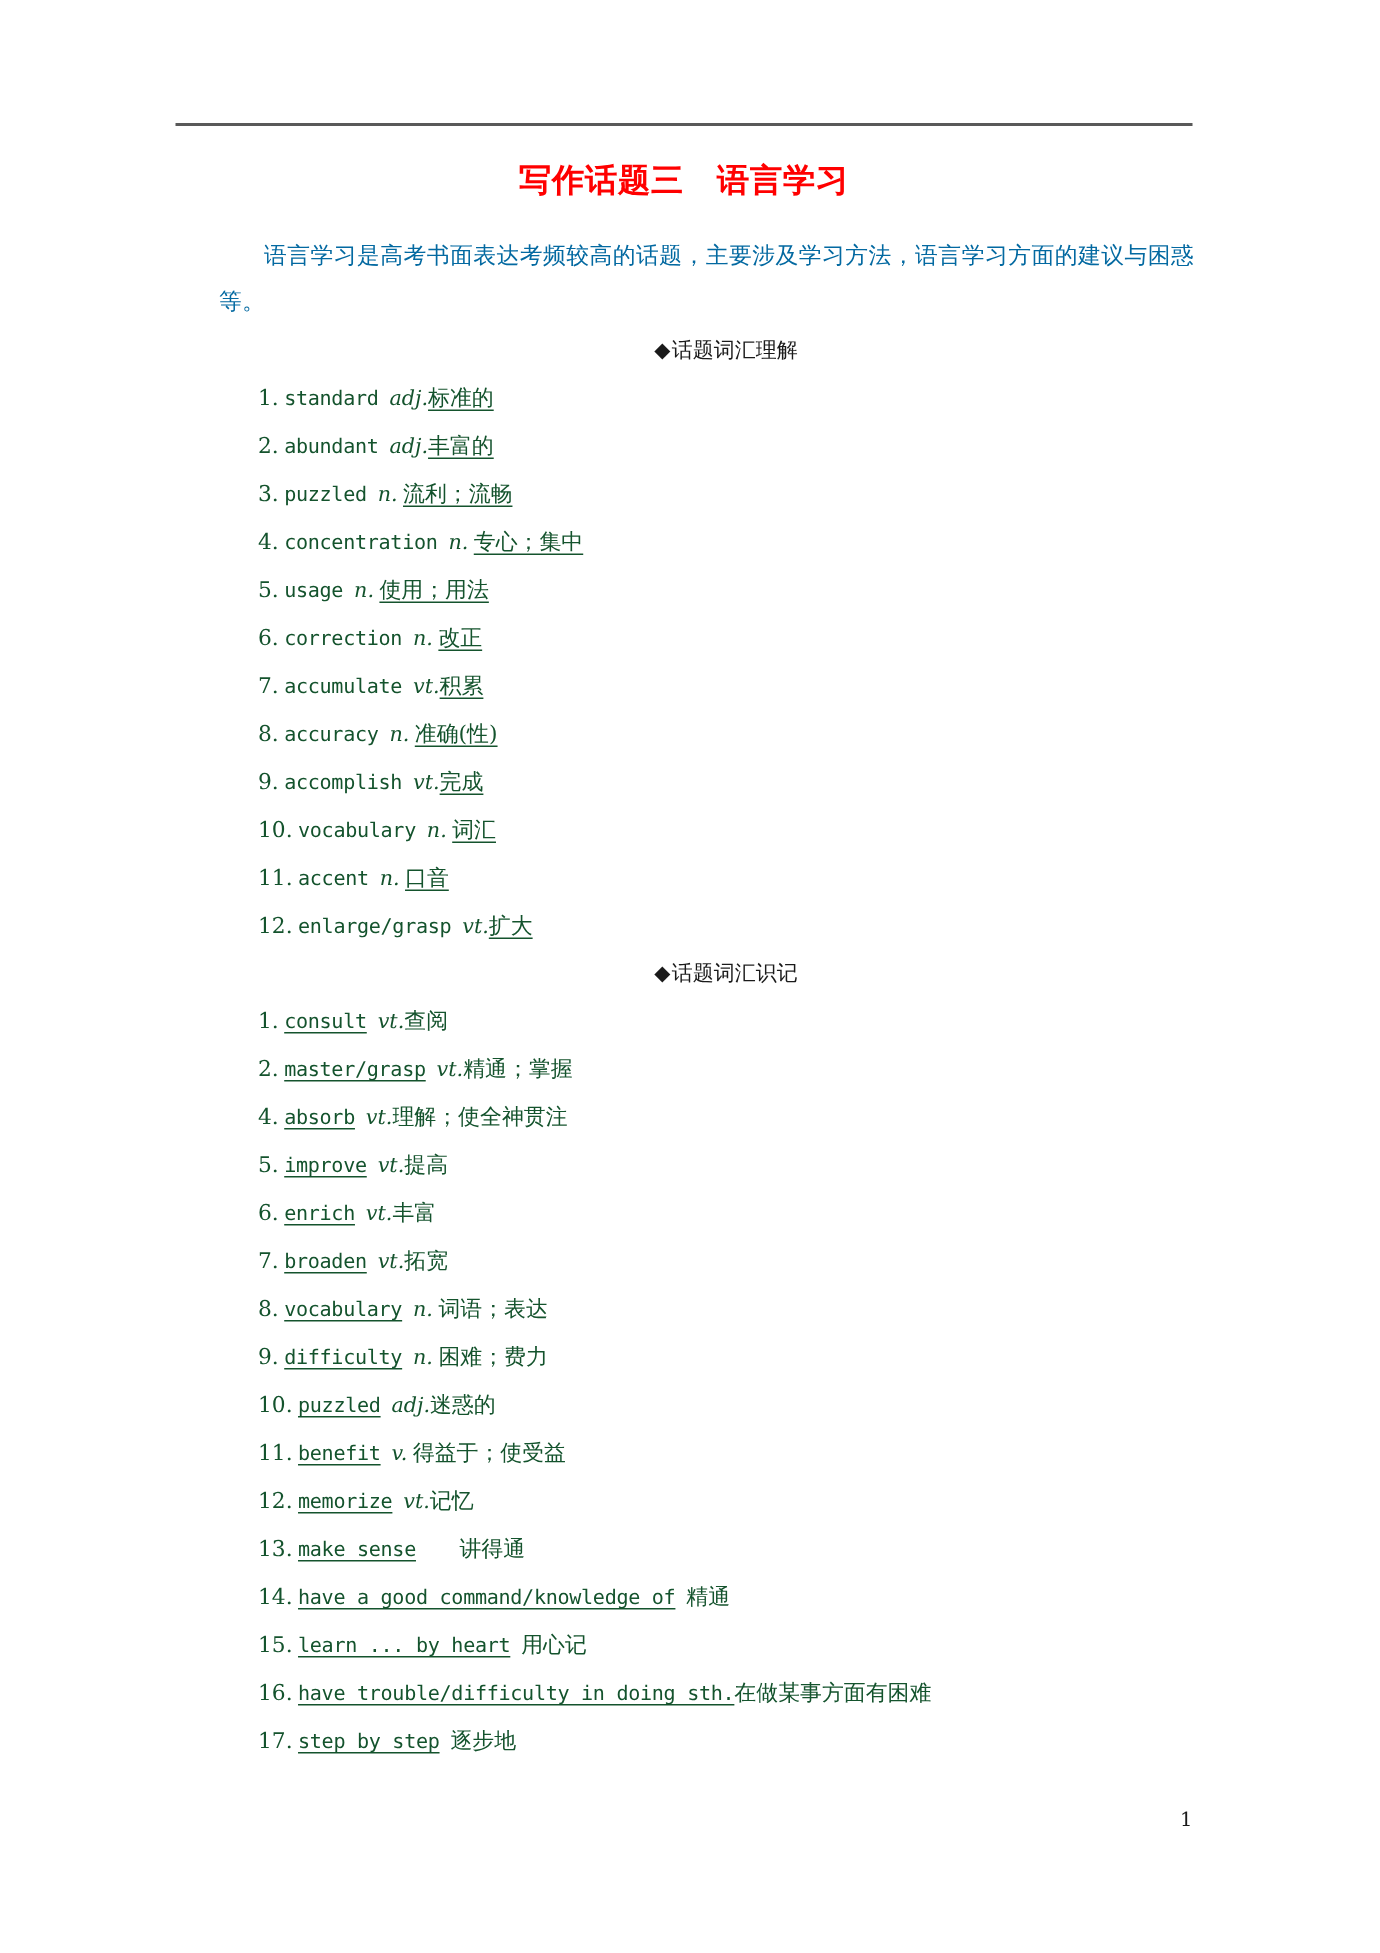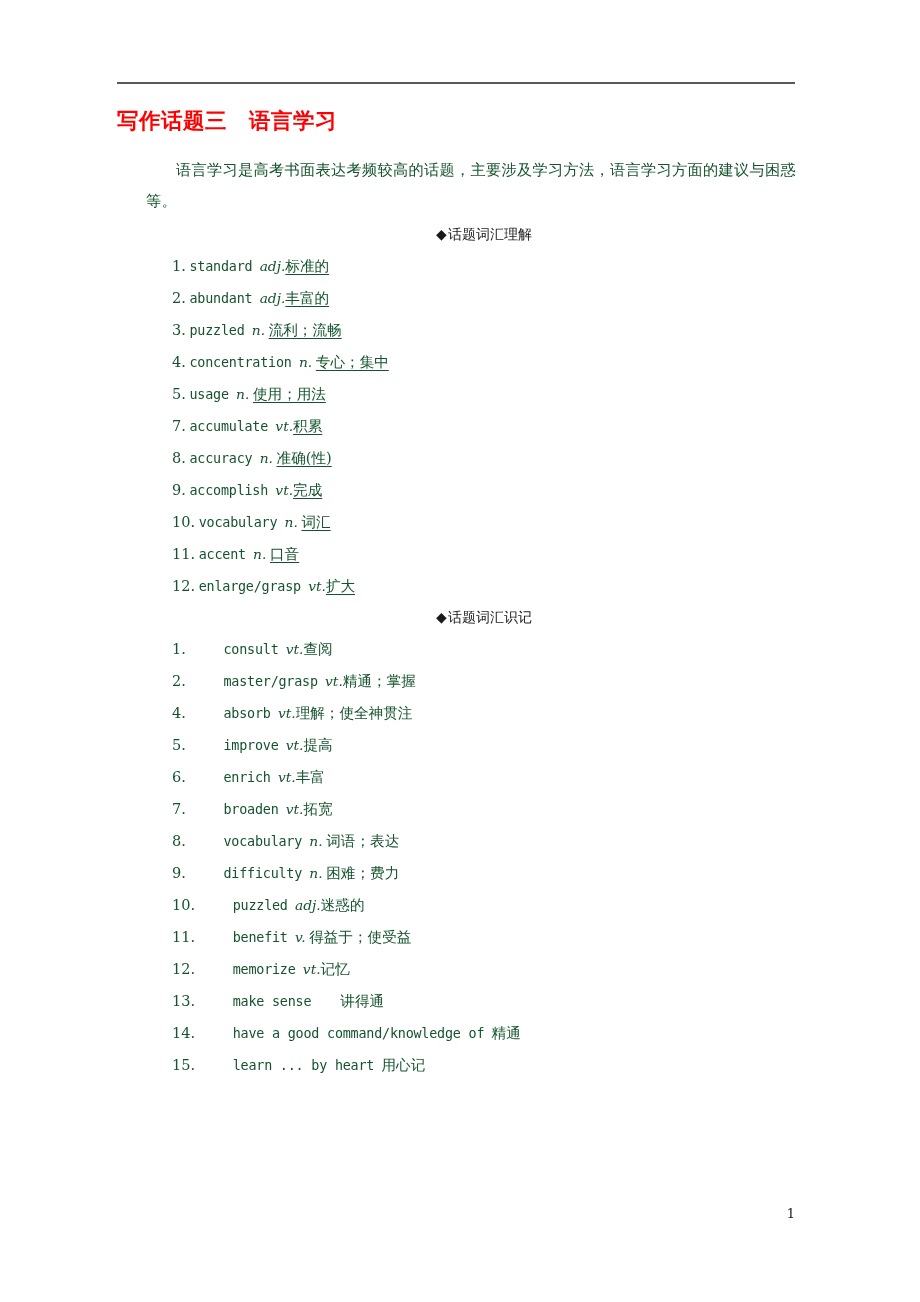--- a/index.html
+++ b/index.html
@@ -32,21 +32,21 @@
     height: 0;
     border-top: 2px solid #595959;
   }
 
   
   .doc-title {
     position: absolute;
     left: 117px;
     top: 108px;
     width: 678px;
-    text-align: left;
+    text-align: center;
     color: #ff0000;
     font-family: "DejaVu Serif", "Liberation Serif", serif;
     font-weight: bold;
     font-size: 21.5px;
     letter-spacing: 0.5px;
     white-space: pre;
     line-height: 1.25;
   }
 
   
@@ -56,21 +56,21 @@
     top: 155px;
     width: 650px;
   }
 
   .intro {
     font-family: "DejaVu Serif", "Liberation Serif", serif;
     font-size: 15.2px;
     line-height: 31px;
     text-indent: 30px;
     text-align: justify;
-    color: #14532d;
+    color: #0369a1;
     margin: 0 0 2px 0;
     letter-spacing: 0.2px;
   }
 
   .section {
     margin: 0;
   }
 
   .section-head {
     font-family: "DejaVu Serif", "Liberation Serif", serif;
@@ -100,22 +100,22 @@
     font-size: 14.5px;
   }
 
   
   .en {
     font-family: "DejaVu Sans Mono", "Liberation Mono", monospace;
     font-size: 13.4px;
     letter-spacing: -0.2px;
   }
   .en.underline {
+    text-decoration: underline;
     text-underline-offset: 2.5px;
-    margin-left: 34px;
   }
 
   
   .pos {
     font-family: "DejaVu Serif", "Liberation Serif", serif;
     font-style: italic;
     font-size: 13.8px;
   }
 
   
@@ -154,20 +154,21 @@
     <p class="intro">语言学习是高考书面表达考频较高的话题，主要涉及学习方法，语言学习方面的建议与困惑等。</p>
 
     <div id="sections-root">
         <div class="section">
           <div class="section-head"><span class="diamond">◆</span><span>话题词汇理解</span></div>
           <div class="entry"><span class="num">1.</span>&nbsp;<span class="en">standard</span>&nbsp;&nbsp;<span class="pos">adj.</span><span class="zh underline">标准的</span></div>
           <div class="entry"><span class="num">2.</span>&nbsp;<span class="en">abundant</span>&nbsp;&nbsp;<span class="pos">adj.</span><span class="zh underline">丰富的</span></div>
           <div class="entry"><span class="num">3.</span>&nbsp;<span class="en">puzzled</span>&nbsp;&nbsp;<span class="pos">n.</span>&nbsp;<span class="zh underline">流利；流畅</span></div>
           <div class="entry"><span class="num">4.</span>&nbsp;<span class="en">concentration</span>&nbsp;&nbsp;<span class="pos">n.</span>&nbsp;<span class="zh underline">专心；集中</span></div>
           <div class="entry"><span class="num">5.</span>&nbsp;<span class="en">usage</span>&nbsp;&nbsp;<span class="pos">n.</span>&nbsp;<span class="zh underline">使用；用法</span></div>
+          <div class="entry"><span class="num">6.</span>&nbsp;<span class="en">correction</span>&nbsp;&nbsp;<span class="pos">n.</span>&nbsp;<span class="zh underline">改正</span></div>
           <div class="entry"><span class="num">7.</span>&nbsp;<span class="en">accumulate</span>&nbsp;&nbsp;<span class="pos">vt.</span><span class="zh underline">积累</span></div>
           <div class="entry"><span class="num">8.</span>&nbsp;<span class="en">accuracy</span>&nbsp;&nbsp;<span class="pos">n.</span>&nbsp;<span class="zh underline">准确(性)</span></div>
           <div class="entry"><span class="num">9.</span>&nbsp;<span class="en">accomplish</span>&nbsp;&nbsp;<span class="pos">vt.</span><span class="zh underline">完成</span></div>
           <div class="entry"><span class="num">10.</span>&nbsp;<span class="en">vocabulary</span>&nbsp;&nbsp;<span class="pos">n.</span>&nbsp;<span class="zh underline">词汇</span></div>
           <div class="entry"><span class="num">11.</span>&nbsp;<span class="en">accent</span>&nbsp;&nbsp;<span class="pos">n.</span>&nbsp;<span class="zh underline">口音</span></div>
           <div class="entry"><span class="num">12.</span>&nbsp;<span class="en">enlarge/grasp</span>&nbsp;&nbsp;<span class="pos">vt.</span><span class="zh underline">扩大</span></div>
         </div>
         <div class="section">
           <div class="section-head"><span class="diamond">◆</span><span>话题词汇识记</span></div>
           <div class="entry"><span class="num">1.</span>&nbsp;<span class="en underline">consult</span>&nbsp;&nbsp;<span class="pos">vt.</span><span class="zh">查阅</span></div>
@@ -177,20 +178,22 @@
           <div class="entry"><span class="num">6.</span>&nbsp;<span class="en underline">enrich</span>&nbsp;&nbsp;<span class="pos">vt.</span><span class="zh">丰富</span></div>
           <div class="entry"><span class="num">7.</span>&nbsp;<span class="en underline">broaden</span>&nbsp;&nbsp;<span class="pos">vt.</span><span class="zh">拓宽</span></div>
           <div class="entry"><span class="num">8.</span>&nbsp;<span class="en underline">vocabulary</span>&nbsp;&nbsp;<span class="pos">n.</span>&nbsp;<span class="zh">词语；表达</span></div>
           <div class="entry"><span class="num">9.</span>&nbsp;<span class="en underline">difficulty</span>&nbsp;&nbsp;<span class="pos">n.</span>&nbsp;<span class="zh">困难；费力</span></div>
           <div class="entry"><span class="num">10.</span>&nbsp;<span class="en underline">puzzled</span>&nbsp;&nbsp;<span class="pos">adj.</span><span class="zh">迷惑的</span></div>
           <div class="entry"><span class="num">11.</span>&nbsp;<span class="en underline">benefit</span>&nbsp;&nbsp;<span class="pos">v.</span>&nbsp;<span class="zh">得益于；使受益</span></div>
           <div class="entry"><span class="num">12.</span>&nbsp;<span class="en underline">memorize</span>&nbsp;&nbsp;<span class="pos">vt.</span><span class="zh">记忆</span></div>
           <div class="entry"><span class="num">13.</span>&nbsp;<span class="en underline">make sense</span>&nbsp;&nbsp;&nbsp;&nbsp;&nbsp;&nbsp;&nbsp;&nbsp;<span class="zh">讲得通</span></div>
           <div class="entry"><span class="num">14.</span>&nbsp;<span class="en underline">have a good command/knowledge of</span>&nbsp;&nbsp;<span class="zh">精通</span></div>
           <div class="entry"><span class="num">15.</span>&nbsp;<span class="en underline">learn ... by heart</span>&nbsp;&nbsp;<span class="zh">用心记</span></div>
+          <div class="entry"><span class="num">16.</span>&nbsp;<span class="en underline">have trouble/difficulty in doing sth.</span><span class="zh">在做某事方面有困难</span></div>
+          <div class="entry"><span class="num">17.</span>&nbsp;<span class="en underline">step by step</span>&nbsp;&nbsp;<span class="zh">逐步地</span></div>
         </div>
       </div>
 
   </div>
 
   <div class="page-number">1</div>
 
 </div>
 
 </body></html>

